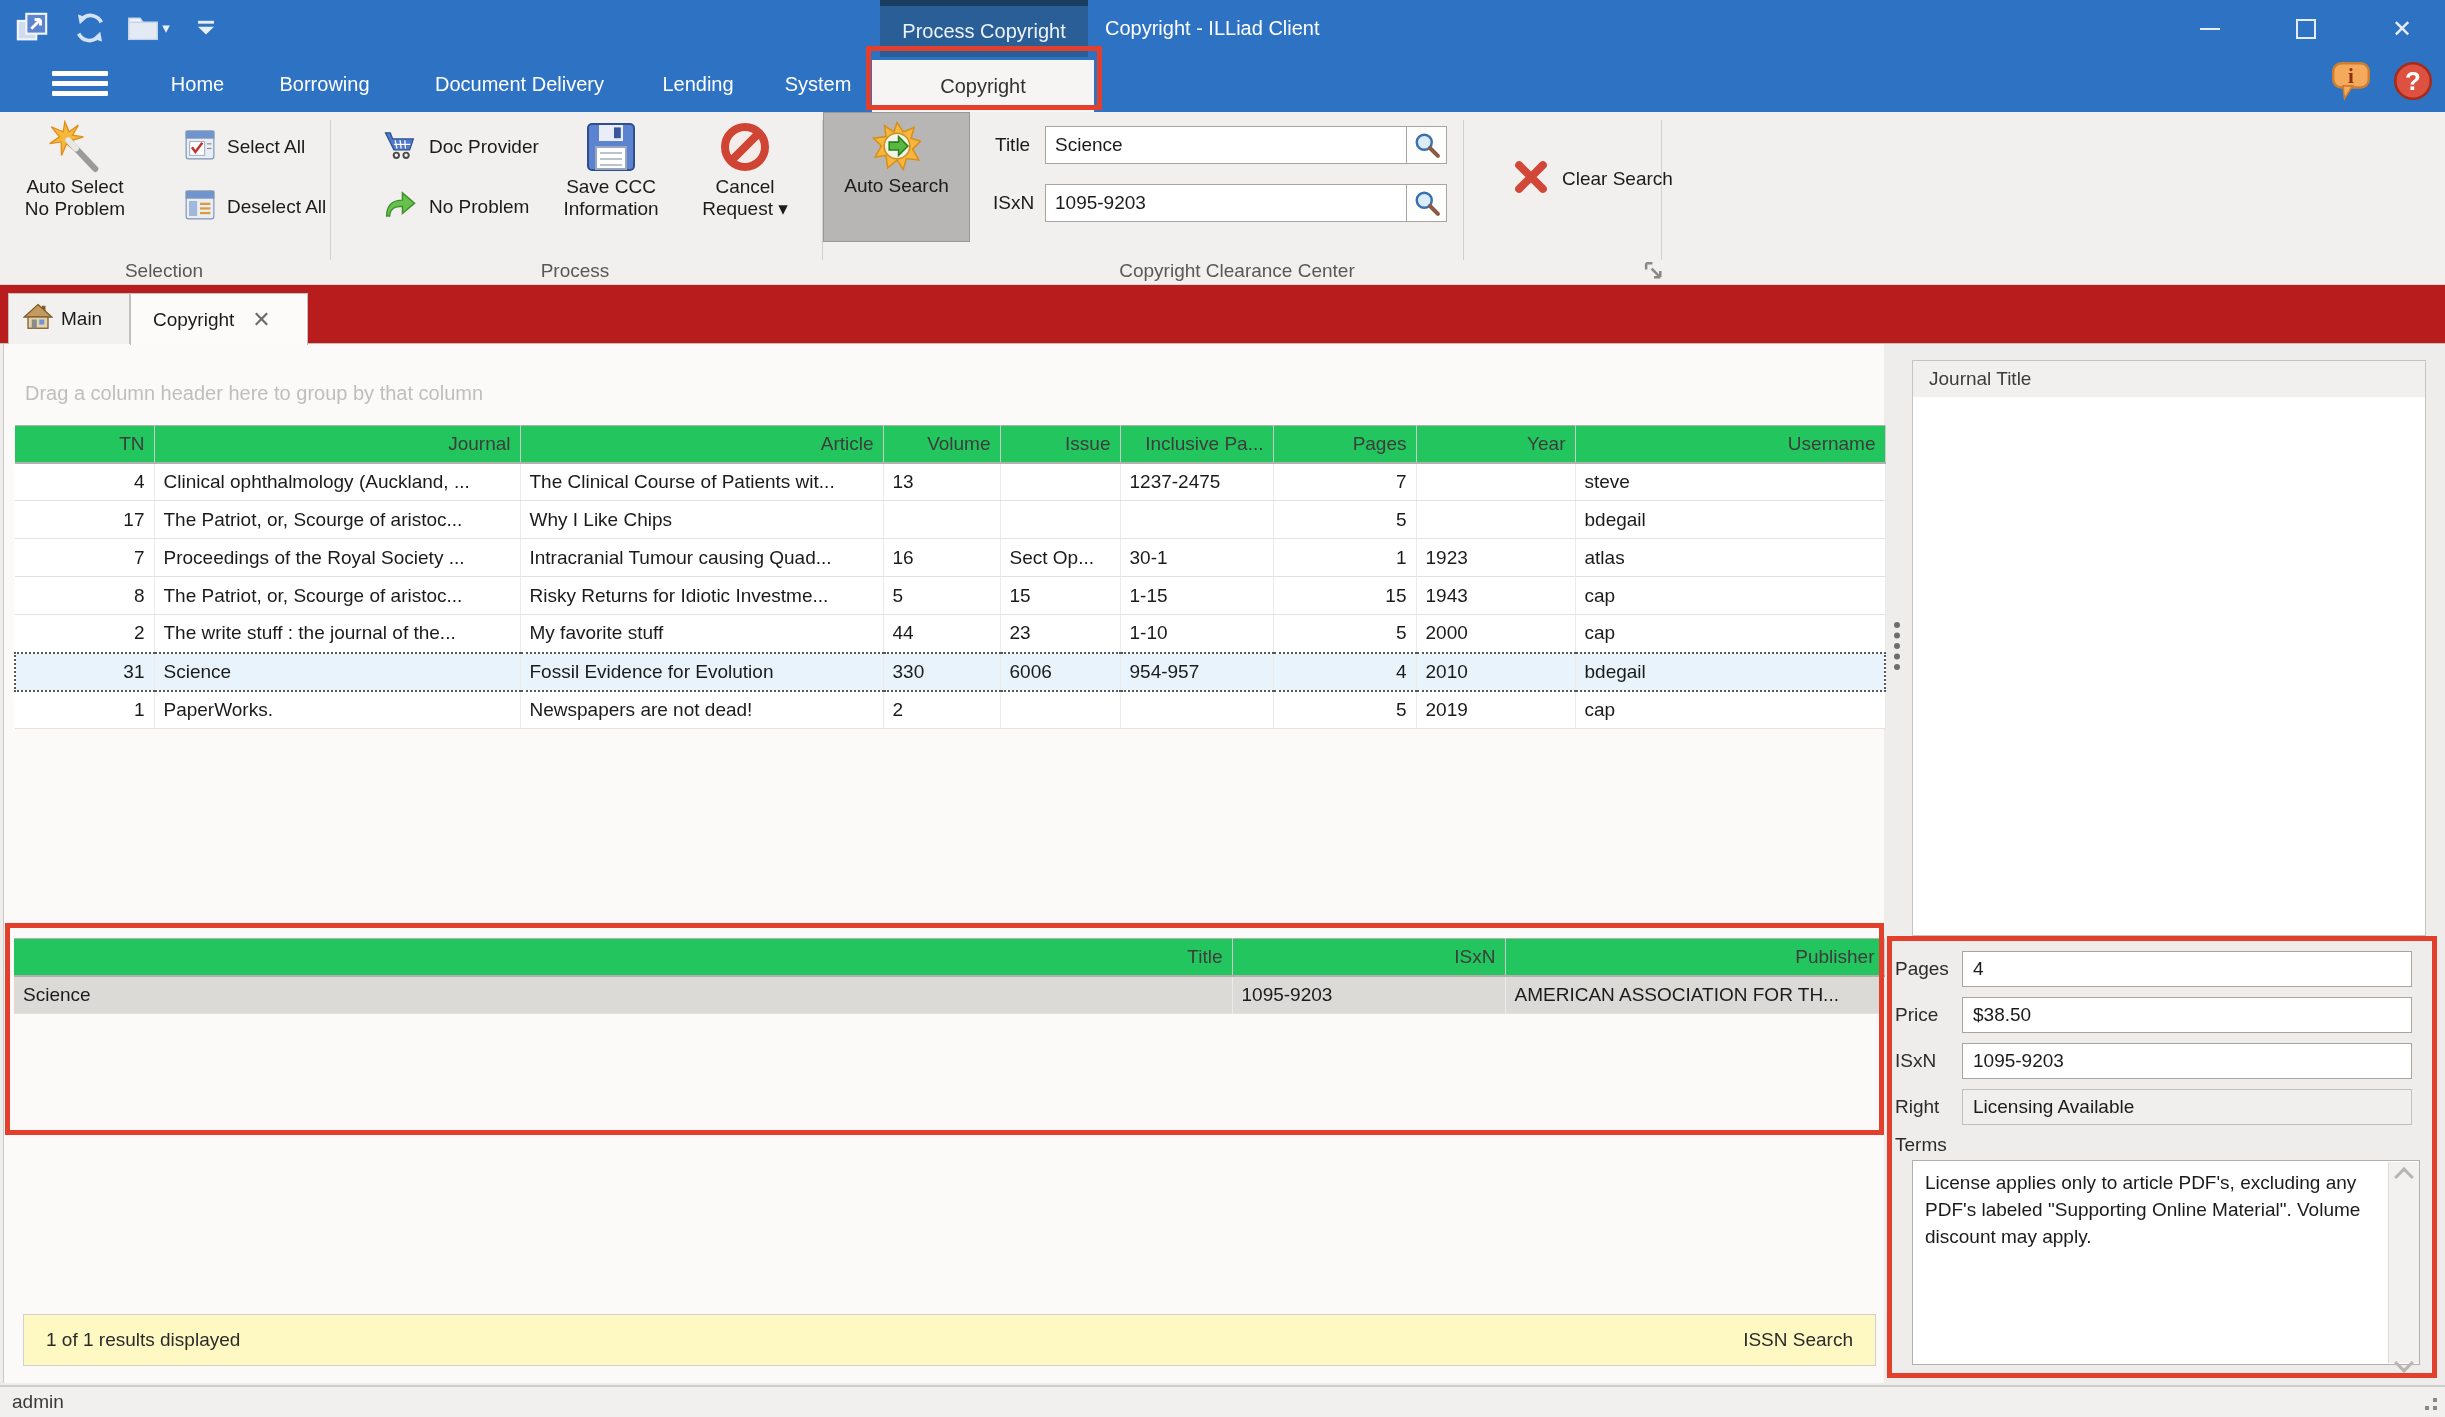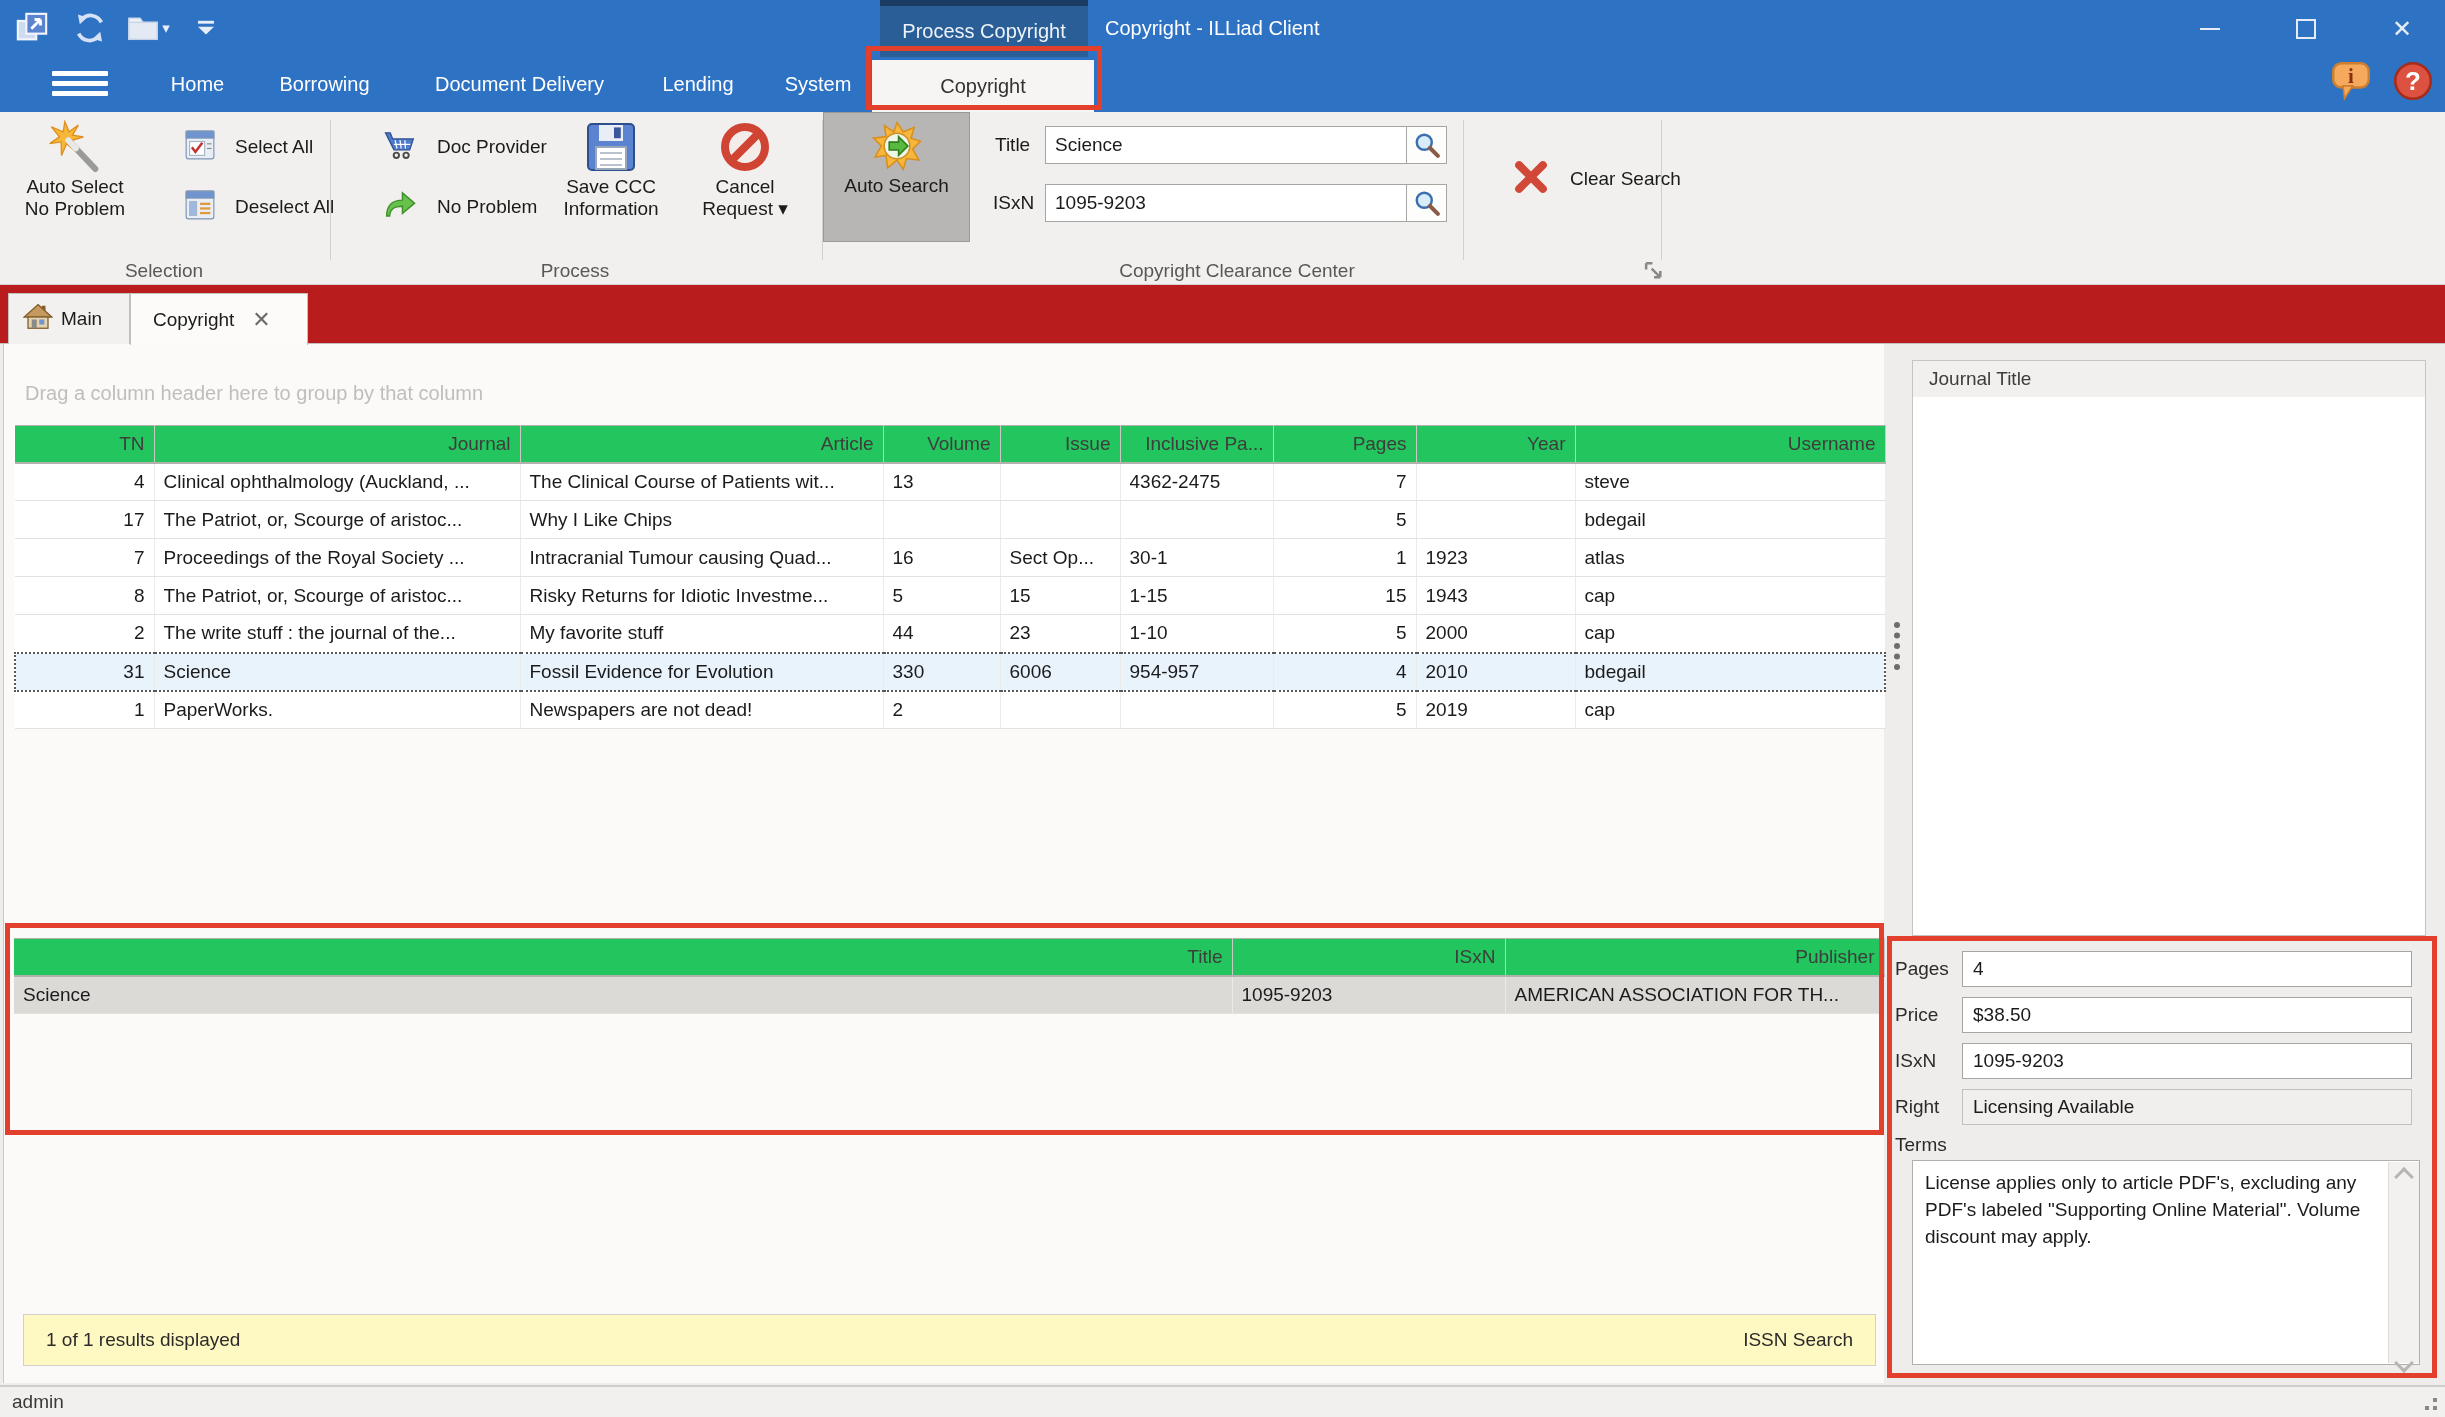--- a/index.html
+++ b/index.html
@@ -31,21 +31,21 @@
                display:flex;align-items:center;justify-content:center;color:#333;font-size:20px;}
 
   
   .ribbon-body{position:absolute;left:0;top:112px;width:2445px;height:173px;background:#f1f0ee;
                border-bottom:1px solid #d5d3d0;box-sizing:border-box;}
   .rsep{position:absolute;top:8px;width:1px;height:140px;background:#d2d0cd;}
   .grp-label{position:absolute;top:146px;height:26px;line-height:26px;text-align:center;color:#5a5856;}
   .bigbtn{position:absolute;top:2px;width:150px;height:128px;display:flex;flex-direction:column;
           align-items:center;justify-content:flex-start;text-align:center;line-height:22px;}
   .bigbtn .ic{height:58px;display:flex;align-items:center;margin-top:4px;}
-  .smallbtn{position:absolute;display:flex;align-items:center;gap:20px;height:34px;padding-left:31px;}
+  .smallbtn{position:absolute;display:flex;align-items:center;gap:12px;height:34px;padding-left:31px;}
   .pressed{background:#b8b6b4;border:1px solid #9b9996;box-sizing:border-box;}
   .fld-label{position:absolute;height:38px;line-height:38px;}
   .fld{position:absolute;height:38px;background:#fff;border:1px solid #a7a5a2;box-sizing:border-box;
        line-height:36px;padding-left:9px;}
   .magbtn{position:absolute;width:41px;height:38px;background:#fdfdfc;border:1px solid #a7a5a2;
           box-sizing:border-box;display:flex;align-items:center;justify-content:center;}
   .launcher{position:absolute;left:1643px;top:148px;width:22px;height:22px;}
 
   
   .red-annotation{position:absolute;border:5px solid #e2402c;box-sizing:border-box;
@@ -382,21 +382,21 @@
         <th>Pages</th>
         <th>Year</th>
         <th>Username</th>
       </tr>
       <tr>
         <td class="r">4</td>
         <td>Clinical ophthalmology (Auckland, ...</td>
         <td>The Clinical Course of Patients wit...</td>
         <td>13</td>
         <td></td>
-        <td>4362-2475</td>
+        <td>1237-2475</td>
         <td class="r">7</td>
         <td></td>
         <td>steve</td>
       </tr>
       <tr>
         <td class="r">17</td>
         <td>The Patriot, or, Scourge of aristoc...</td>
         <td>Why I Like Chips</td>
         <td></td>
         <td></td>

